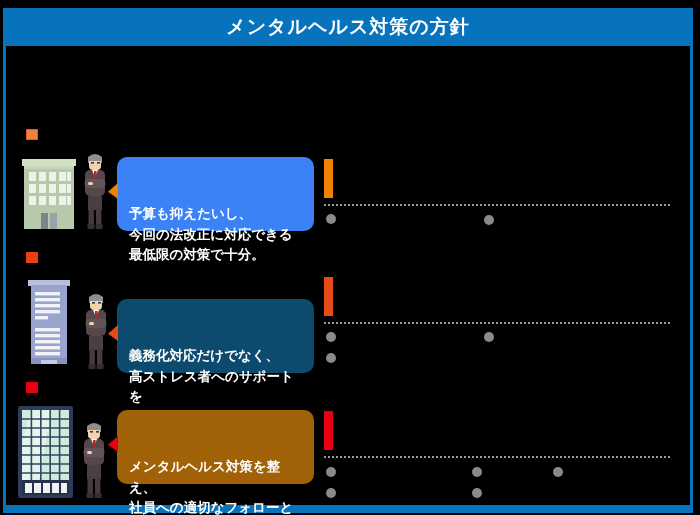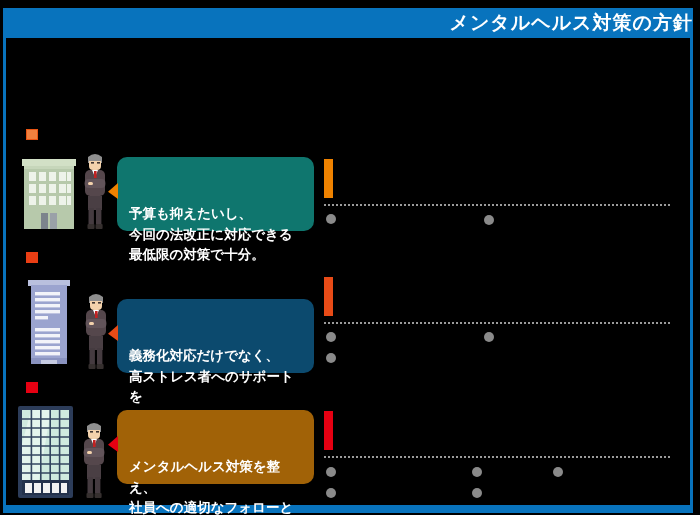--- a/index.html
+++ b/index.html
@@ -4,22 +4,22 @@
 <style>
   html,body{margin:0;padding:0;background:#000;}
   *{box-sizing:border-box;}
   body{font-family:"Liberation Sans","DejaVu Sans",sans-serif;}
   .canvas{position:relative;width:700px;height:515px;background:#000;overflow:hidden;}
 
   
   .side-border{position:absolute;top:36px;width:3px;height:470px;}
   .side-border.left{left:3px;}
   .side-border.right{left:690px;}
-  .title-bar{position:absolute;left:3px;top:8px;width:690px;height:30px;
-             display:flex;align-items:center;justify-content:flex-end;}
+  .title-bar{position:absolute;left:3px;top:8px;width:690px;height:38px;
+             display:flex;align-items:center;justify-content:center;}
   .title-bar .title{color:#fff;font-size:19px;font-weight:bold;letter-spacing:1px;}
   .bottom-bar{position:absolute;left:3px;top:505px;width:690px;height:8px;}
 
   
   .sq-marker{position:absolute;left:26px;width:12px;height:11px;border:1px solid;}
   .r1 .sq-marker{top:129px;} .r2 .sq-marker{top:252px;} .r3 .sq-marker{top:382px;}
 
   .row{position:absolute;left:0;top:0;width:700px;height:515px;pointer-events:none;}
 
   .building{position:absolute;}
@@ -92,21 +92,21 @@
       <rect x="14" y="19" width="2.6" height="7" fill="#c22222"></rect>
       <rect x="4.6" y="27" width="20.8" height="9" rx="4" fill="#62545a"></rect>
       <rect x="8" y="30" width="5" height="3" rx="1.5" fill="#f3d2ac"></rect>
       <rect x="8" y="44" width="14" height="14" fill="#4a3f44"></rect>
       <rect x="8.5" y="56" width="5.4" height="16" fill="#453b40"></rect>
       <rect x="16" y="56" width="5.4" height="16" fill="#453b40"></rect>
       <rect x="7.5" y="72" width="7" height="5" rx="1" fill="#36302f"></rect>
       <rect x="15.6" y="72" width="7" height="5" rx="1" fill="#36302f"></rect>
     </svg>
 
-    <div class="bubble" style="background-color: #0f766e;">
+    <div class="bubble" style="background-color: #3b82f6;">
       <div class="tail" style="background-color: rgb(239, 130, 0);"></div>
       <span>予算も抑えたいし、
 今回の法改正に対応できる
 最低限の対策で十分。</span>
     </div>
 
     <div class="rzone">
       <div class="accent-bar" style="background-color: rgb(239, 130, 0);"></div>
       <div class="divider"></div>
       <div class="dot" style="left:2px;top:55px;"></div>

